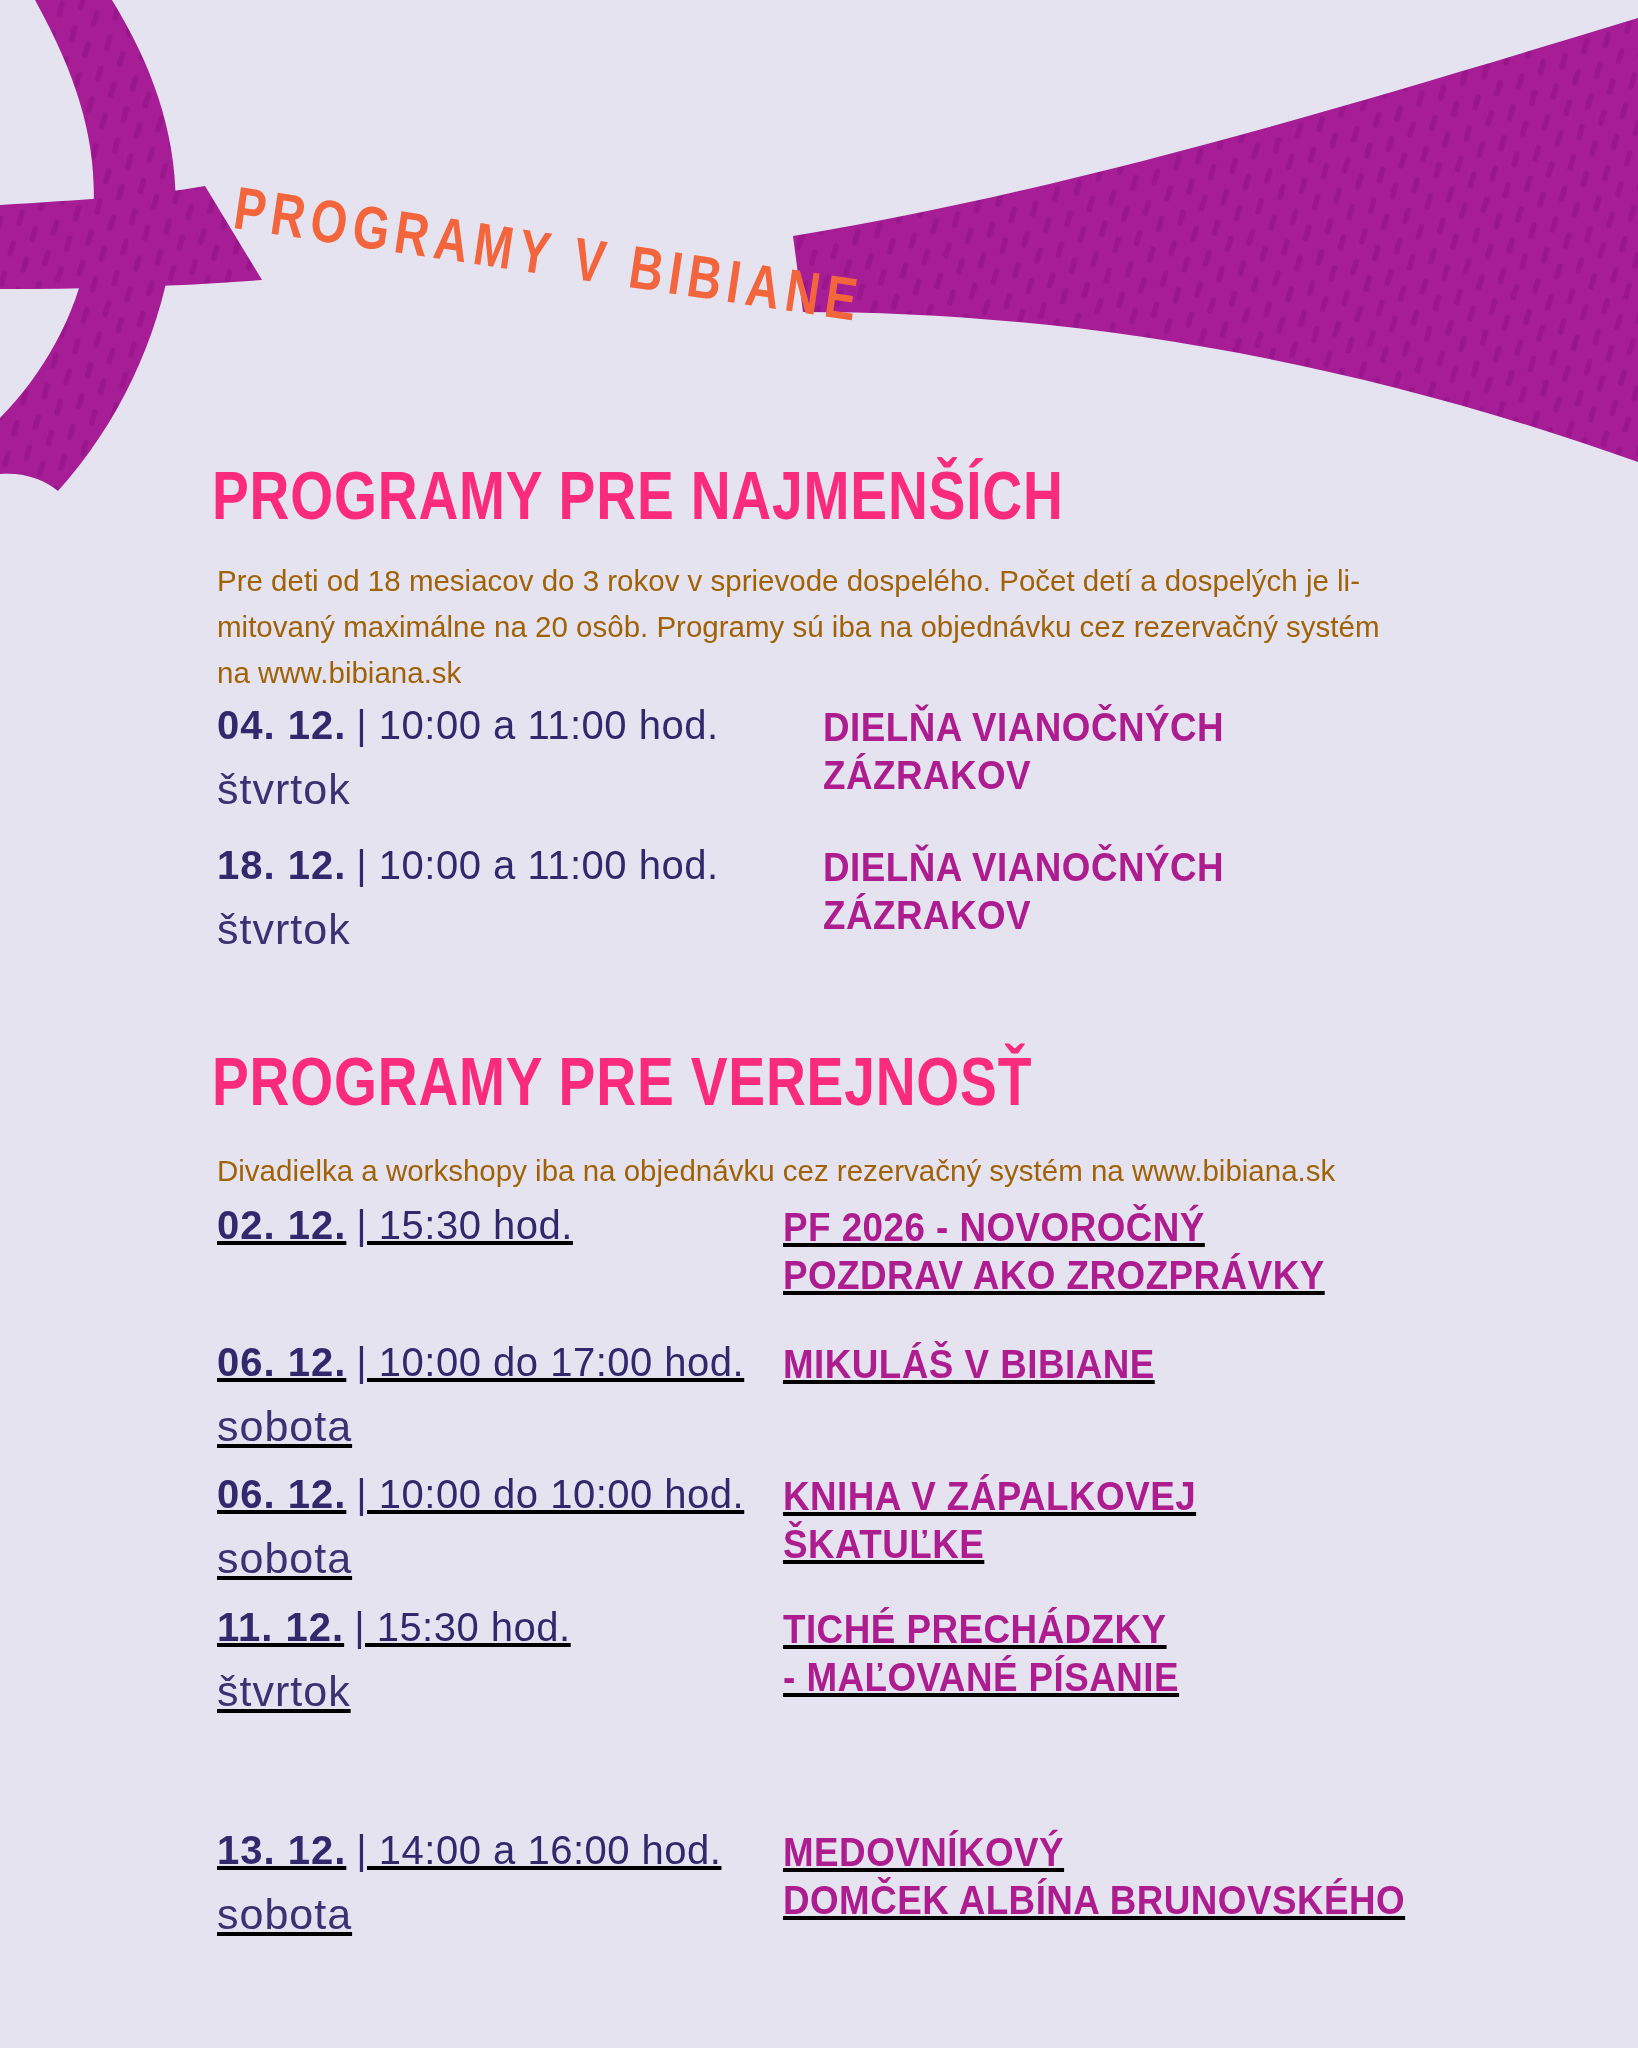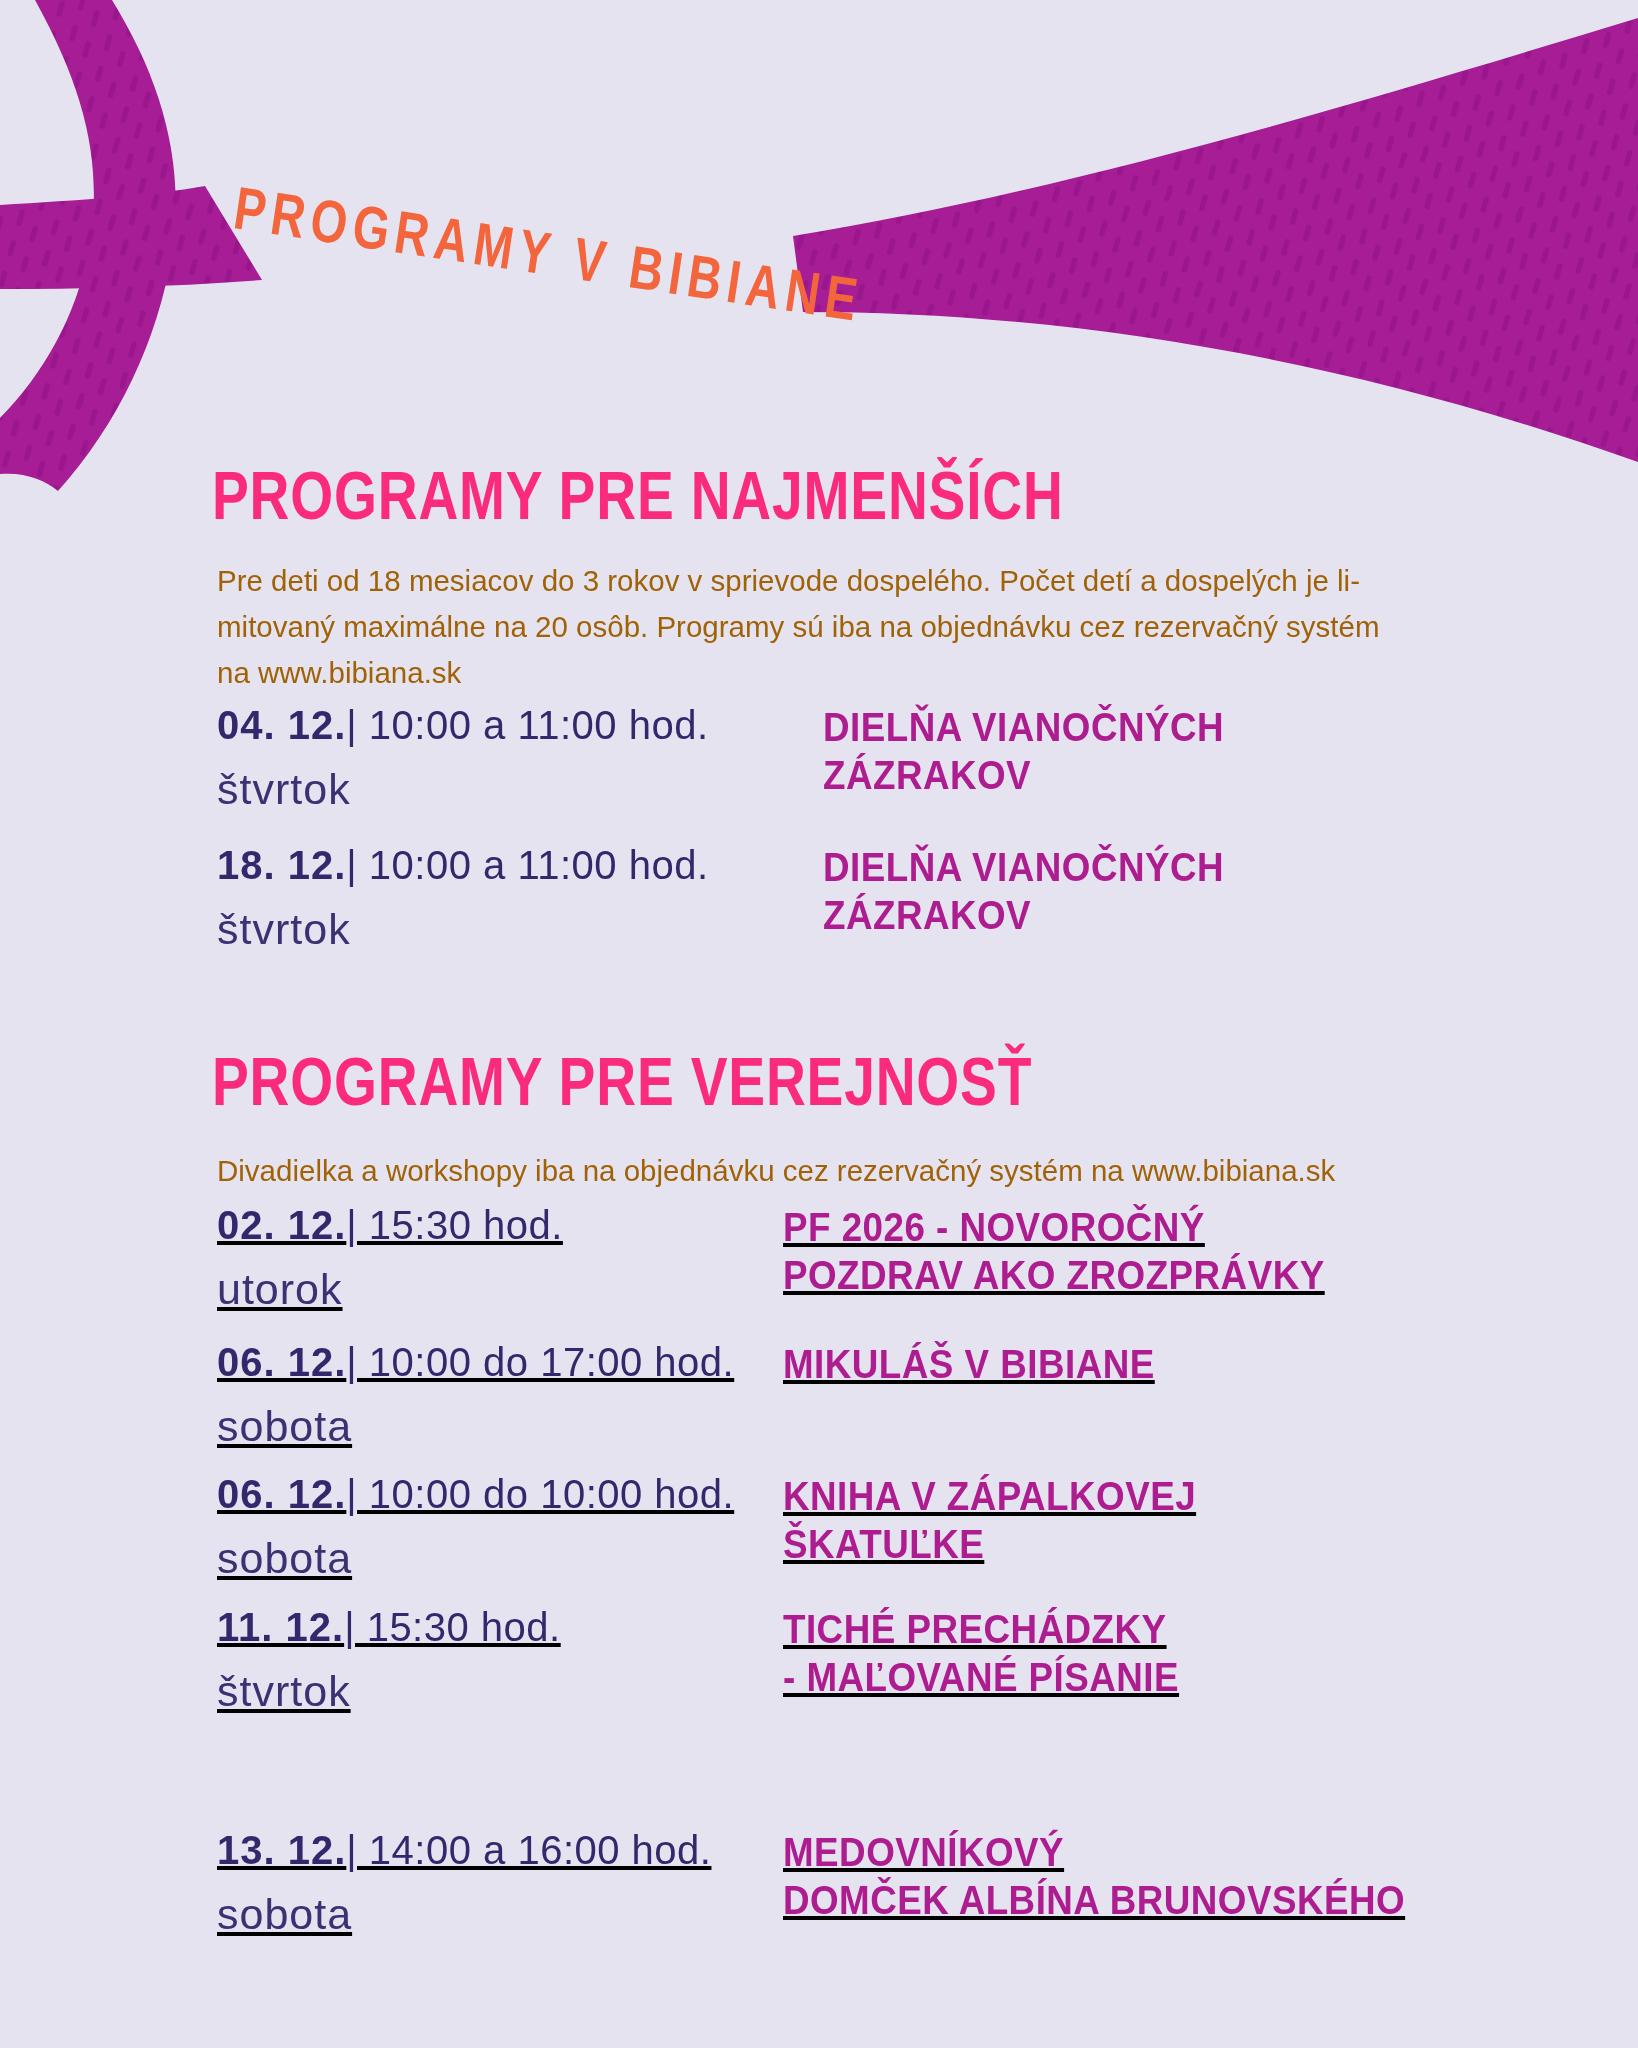--- a/index.html
+++ b/index.html
@@ -11,21 +11,21 @@
           transform:rotate(8.5deg) scaleY(1.28);transform-origin:left top;}
   .heading{position:absolute;left:212px;font-size:69px;font-weight:bold;color:#fa2b7d;
            letter-spacing:1px;white-space:nowrap;transform:scaleX(.8);transform-origin:left top;}
   .intro{position:absolute;left:217px;font-size:29.5px;line-height:46px;color:#a16207;white-space:nowrap;}
   .intro .b{font-weight:normal;}
   .row{position:absolute;left:217px;display:grid;}
   .row.s1{grid-template-columns:606px auto;}
   .row.s2{grid-template-columns:566px auto;text-decoration:underline;}
   .dateline{font-size:40px;color:#32296d;white-space:nowrap;}
   .dateline .d{font-weight:bold;letter-spacing:1px;}
-  .dateline .t{letter-spacing:.5px;}
+  .dateline .t{margin-left:10px;letter-spacing:.5px;}
   .day{font-size:43px;color:#3b3173;margin-top:17px;letter-spacing:1px;}
   .etitle{font-size:40px;font-weight:bold;color:#ad1d90;line-height:1.2;letter-spacing:.5px;
           transform:scaleX(.92);transform-origin:left top;white-space:nowrap;}
 </style>
 </head>
 <body>
 
 <svg class="ribbons" viewBox="0 0 1638 2048">
   <defs>
     <pattern id="tex" width="36" height="32" patternUnits="userSpaceOnUse" patternTransform="rotate(16)">
@@ -88,21 +88,20 @@
 
 <div class="heading" style="top:1042px">PROGRAMY PRE VEREJNOSŤ</div>
 
 <div class="intro" style="top:1148px">
   <div><span>Divadielka a workshopy iba na objednávku cez rezervačný systém na </span><span class="b">www.bibiana.sk</span></div>
 </div>
 
 <div class="row s2" style="top:1203px">
   <div>
     <div class="dateline"><span class="d">02. 12.</span><span class="t">| 15:30 hod.</span></div>
-    <div class="day">utorok</div>
   </div>
   <div class="etitle">
     <div>PF 2026 - NOVOROČNÝ</div>
     <div>POZDRAV AKO ZROZPRÁVKY</div>
   </div>
 </div>
 
 <div class="row s2" style="top:1340px">
   <div>
     <div class="dateline"><span class="d">06. 12.</span><span class="t">| 10:00 do 17:00 hod.</span></div>

